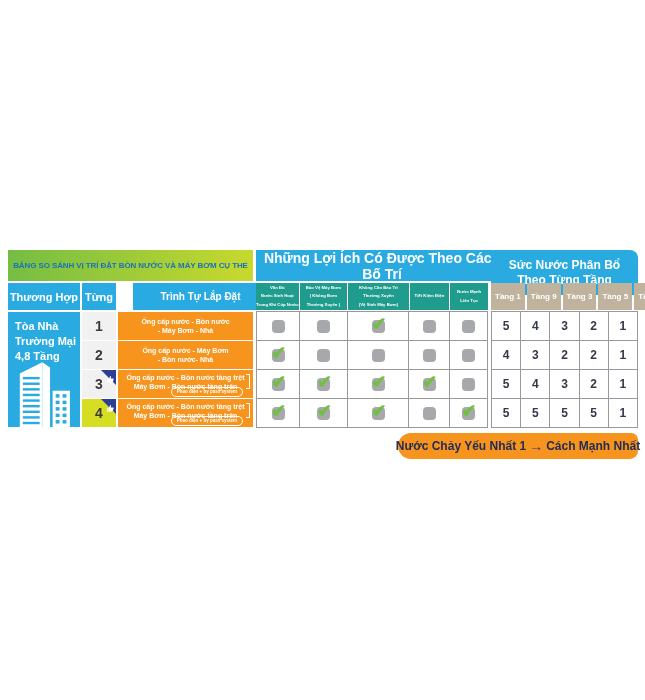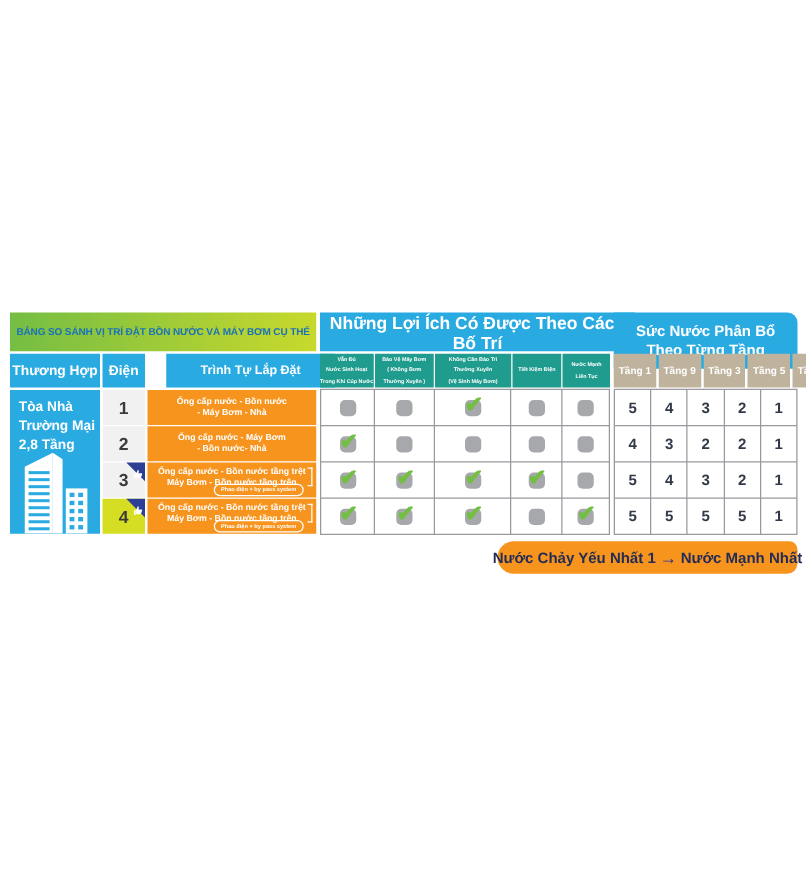--- a/index.html
+++ b/index.html
@@ -68,21 +68,21 @@
   <div class="abs" id="hdrTitle">BẢNG SO SÁNH VỊ TRÍ ĐẶT BỒN NƯỚC VÀ MÁY BƠM CỤ THỂ</div>
 
   <div class="abs hdr-blue" id="hdrMid">Những Lợi Ích Có Được Theo Cách Bố Trí</div>
 
   <div class="abs hdr-blue" id="hdrRight">
     <div>Sức Nước Phân Bổ</div>
     <div>Theo Từng Tầng</div>
   </div>
 
   <div class="sub" id="subTH">Thương Hợp</div>
-  <div class="sub" id="subLoai">Điện</div>
+  <div class="sub" id="subLoai">Từng</div>
   <div class="sub" id="subTT">Trình Tự Lắp Đặt</div>
 
   <div class="abs" id="benefitHeads">
       <div class="bh-cell">
         <div>Vẫn Đủ</div>
         <div>Nước Sinh Hoạt</div>
         <div>Trong Khi Cúp Nước</div>
       </div>
       <div class="bh-cell">
         <div>Bảo Vệ Máy Bơm</div>
@@ -107,21 +107,21 @@
       <div class="fh-cell">Tầng 9</div>
       <div class="fh-cell">Tầng 3</div>
       <div class="fh-cell">Tầng 5</div>
       <div class="fh-cell">Tầng 5</div>
     </div>
 
   <div class="abs" id="caseCell">
     <div id="caseLabel">
         <div>Tòa Nhà</div>
         <div>Trường Mại</div>
-        <div>2,8 Tầng</div>
+        <div>4,8 Tầng</div>
       </div>
     <svg viewBox="0 0 72 88" aria-hidden="true">
       <g fill="#ffffff">
         <polygon points="8,26 34,13 34,88 8,88"></polygon>
         <polygon points="34,13 43,19 43,88 34,88"></polygon>
         <rect x="46" y="46" width="20" height="42"></rect>
       </g>
       <g fill="#29ABE2">
         <rect x="11.5" y="30" width="19.5" height="2.8"></rect>
         <rect x="11.5" y="36.5" width="19.5" height="2.8"></rect>
@@ -283,16 +283,16 @@
       <div class="f-cell">5</div>
       <div class="f-cell">5</div>
       <div class="f-cell">5</div>
       <div class="f-cell">5</div>
       <div class="f-cell">1</div>
     </div>
 
   <div class="abs" id="footer">
     <span>Nước Chảy Yếu Nhất 1</span>
     <span class="arrow">→</span>
-    <span>Nước Mạnh Nhất</span>
+    <span>Cách Mạnh Nhất</span>
   </div>
 
 </div>
 
 </body></html>

